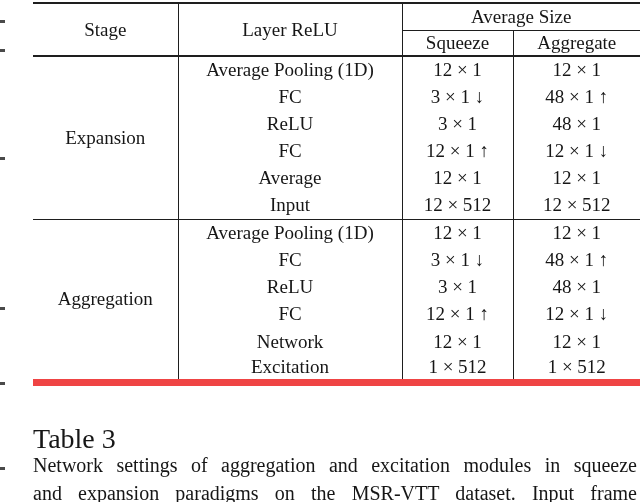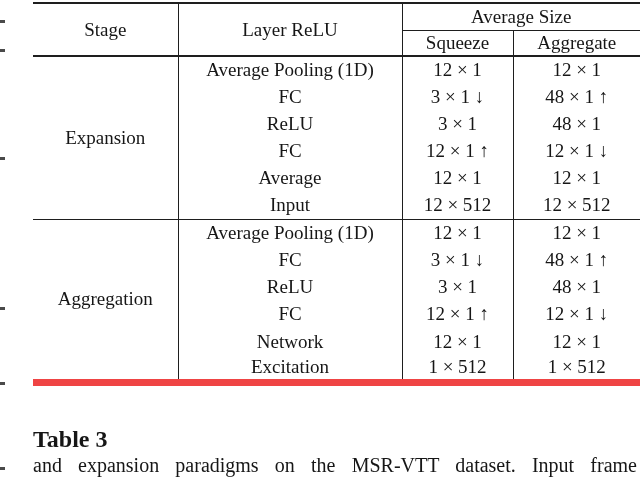--- a/index.html
+++ b/index.html
@@ -52,22 +52,22 @@
   .v-r { border-right: 1.5px solid #1e1e1e; }
   .v-l { border-left: 1.5px solid #1e1e1e; }
   th.output-size-head { border-bottom: 1.5px solid #1e1e1e; }
   tbody.section-aggregation { border-top: 1.5px solid #1e1e1e; }
 
   
   .table-label {
     position: absolute;
     left: 33px;
     top: 427px;
-    font-size: 24px;
-    font-weight: bold;
+    font-size: 28px;
+    font-weight: normal;
     line-height: 24px;
   }
   .caption {
     position: absolute;
     left: 33px;
     top: 452px;
     width: 604px;
     font-size: 20px;
   }
   .caption .caption-line {
@@ -171,14 +171,15 @@
       <td class="v-r">Excitation</td>
       <td>1 × 512</td>
       <td class="v-l">1 × 512</td>
     </tr>
   </tbody>
 </table>
 
 <div class="table-label">Table 3</div>
 
 <div class="caption">
+  <div class="caption-line">Network settings of aggregation and excitation modules in squeeze</div>
   <div class="caption-line">and expansion paradigms on the MSR-VTT dataset. Input frame</div>
 </div>
 
 </body></html>

